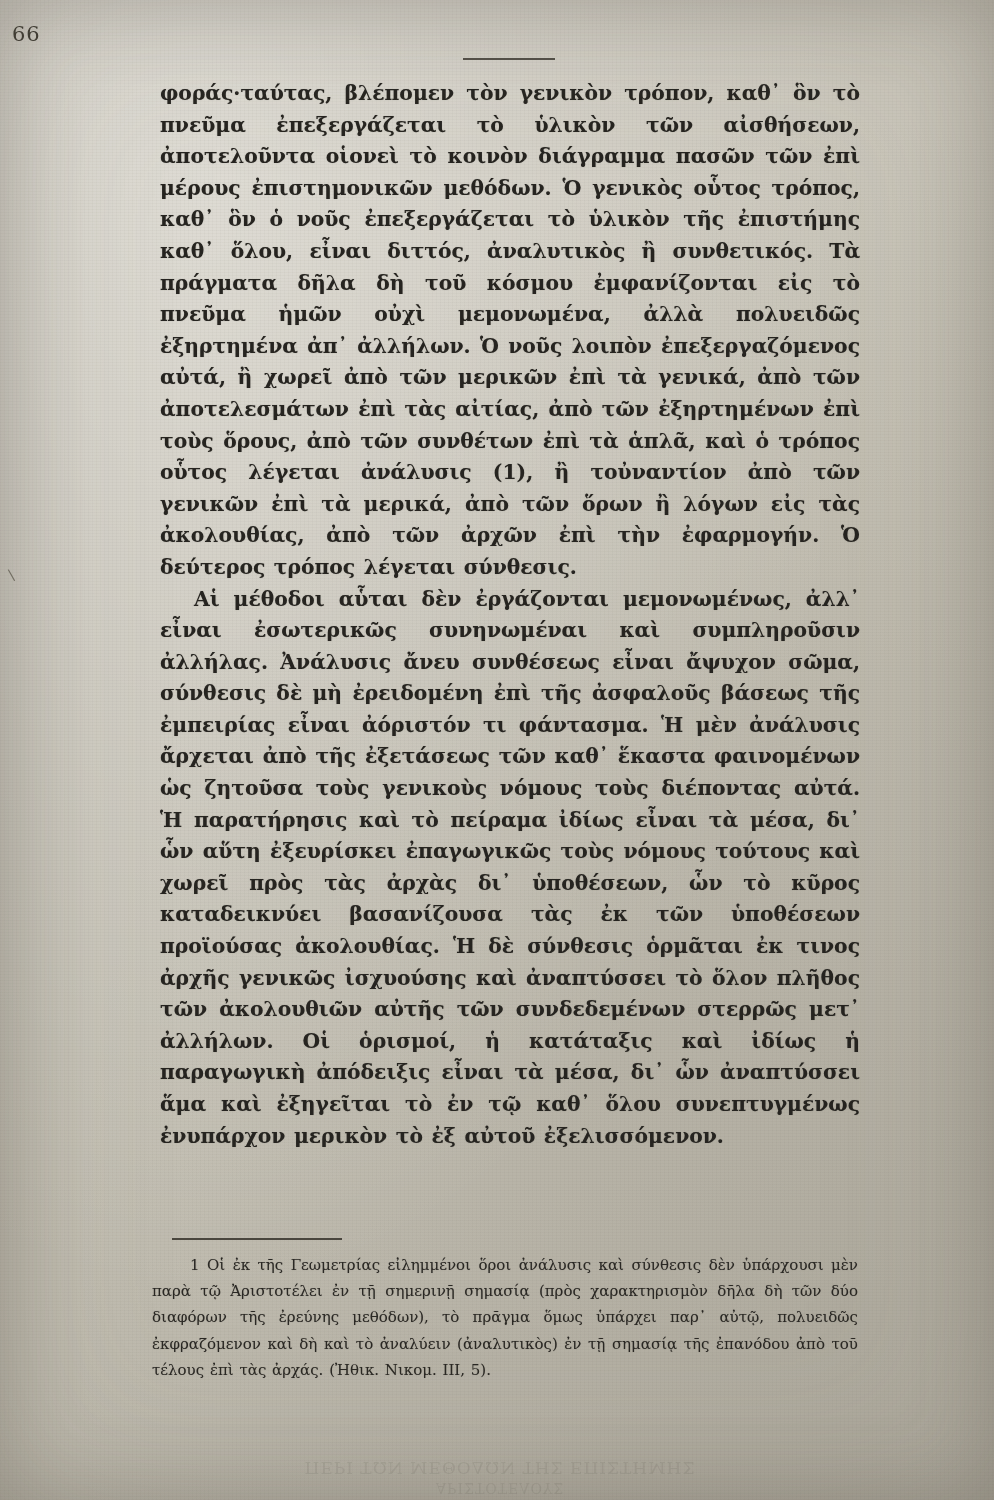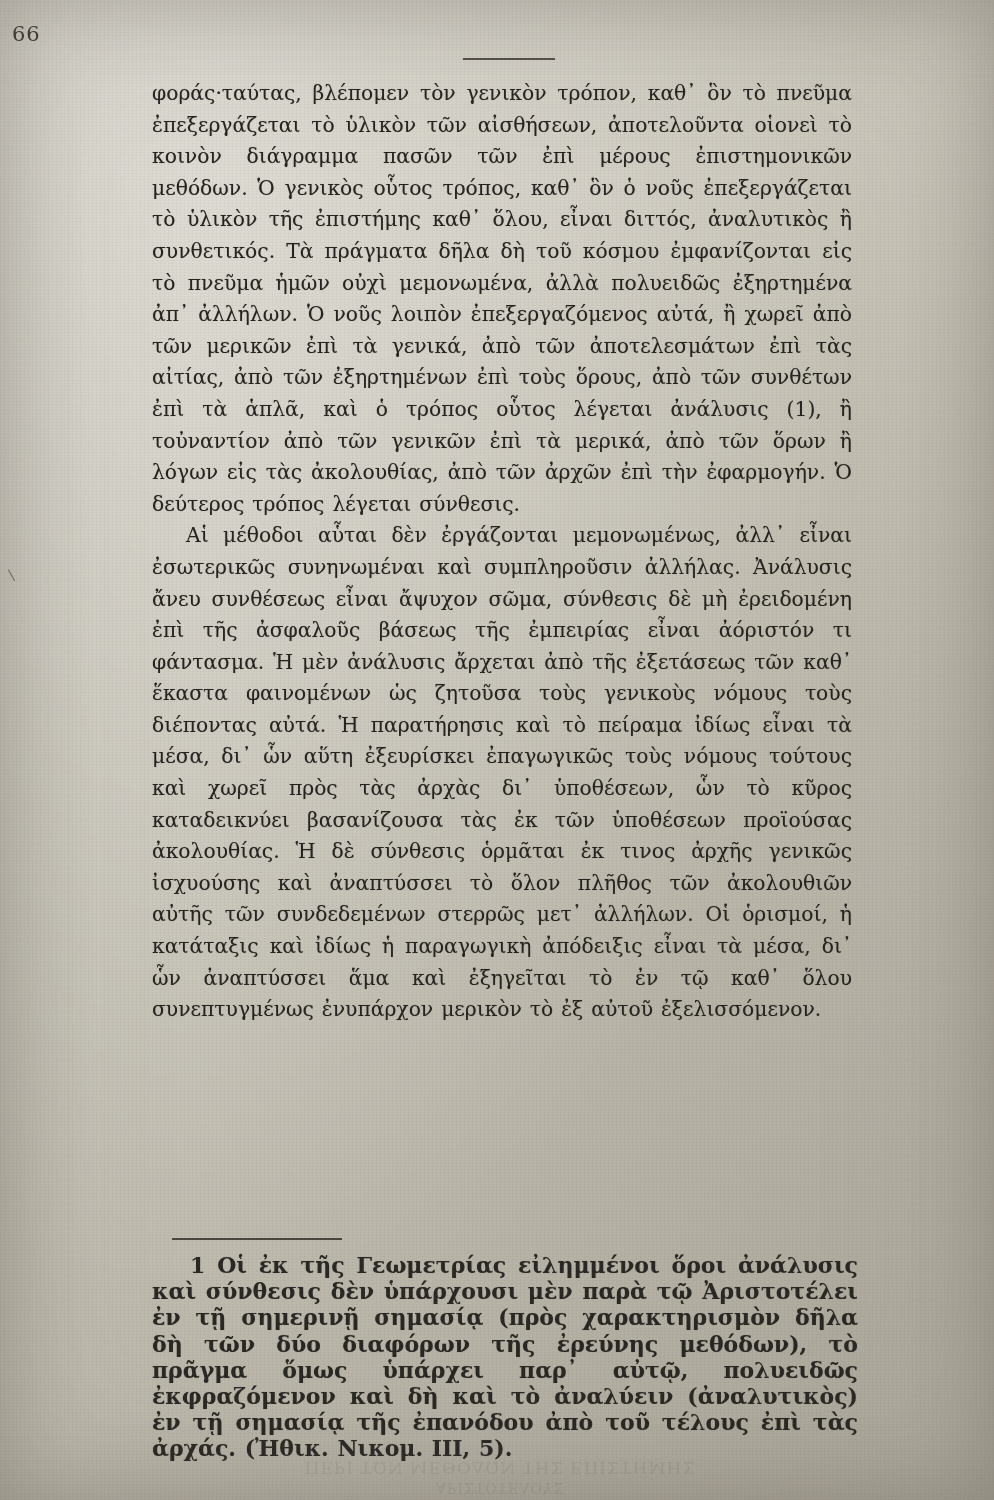--- a/index.html
+++ b/index.html
@@ -51,22 +51,23 @@
     left: 50%;
     transform: translateX(-50%);
     width: 92px;
     height: 2px;
     background: #3d3a32;
     opacity: 0.85;
   }
   .body-block {
     position: absolute;
     top: 78px;
-    left: 152px;
+    left: 160px;
     width: 700px;
+    font-weight: bold;
   }
   p.para {
     margin: 0;
     font-size: 20.3px;
     line-height: 31.6px;
     color: #262420;
     text-align: justify;
     text-justify: inter-word;
     word-spacing: 1.5px;
     font-family: "DejaVu Serif", serif;
@@ -85,27 +86,26 @@
     opacity: 0.9;
   }
   .footnote {
     position: absolute;
     top: 1252px;
     left: 152px;
     width: 706px;
   }
   .footnote p {
     margin: 0;
-    font-size: 22px;
+    font-size: 15px;
     line-height: 26.2px;
     color: #2a2824;
     text-align: justify;
     word-spacing: 1px;
     text-shadow: 0 0 1px rgba(40,38,32,0.22);
-    font-weight: bold;
   }
   .foot-marker {
     margin-left: 38px;
   }
   .edge-mark {
     position: absolute;
     left: 9px;
     top: 566px;
     font-size: 15px;
     color: #5d584c;

